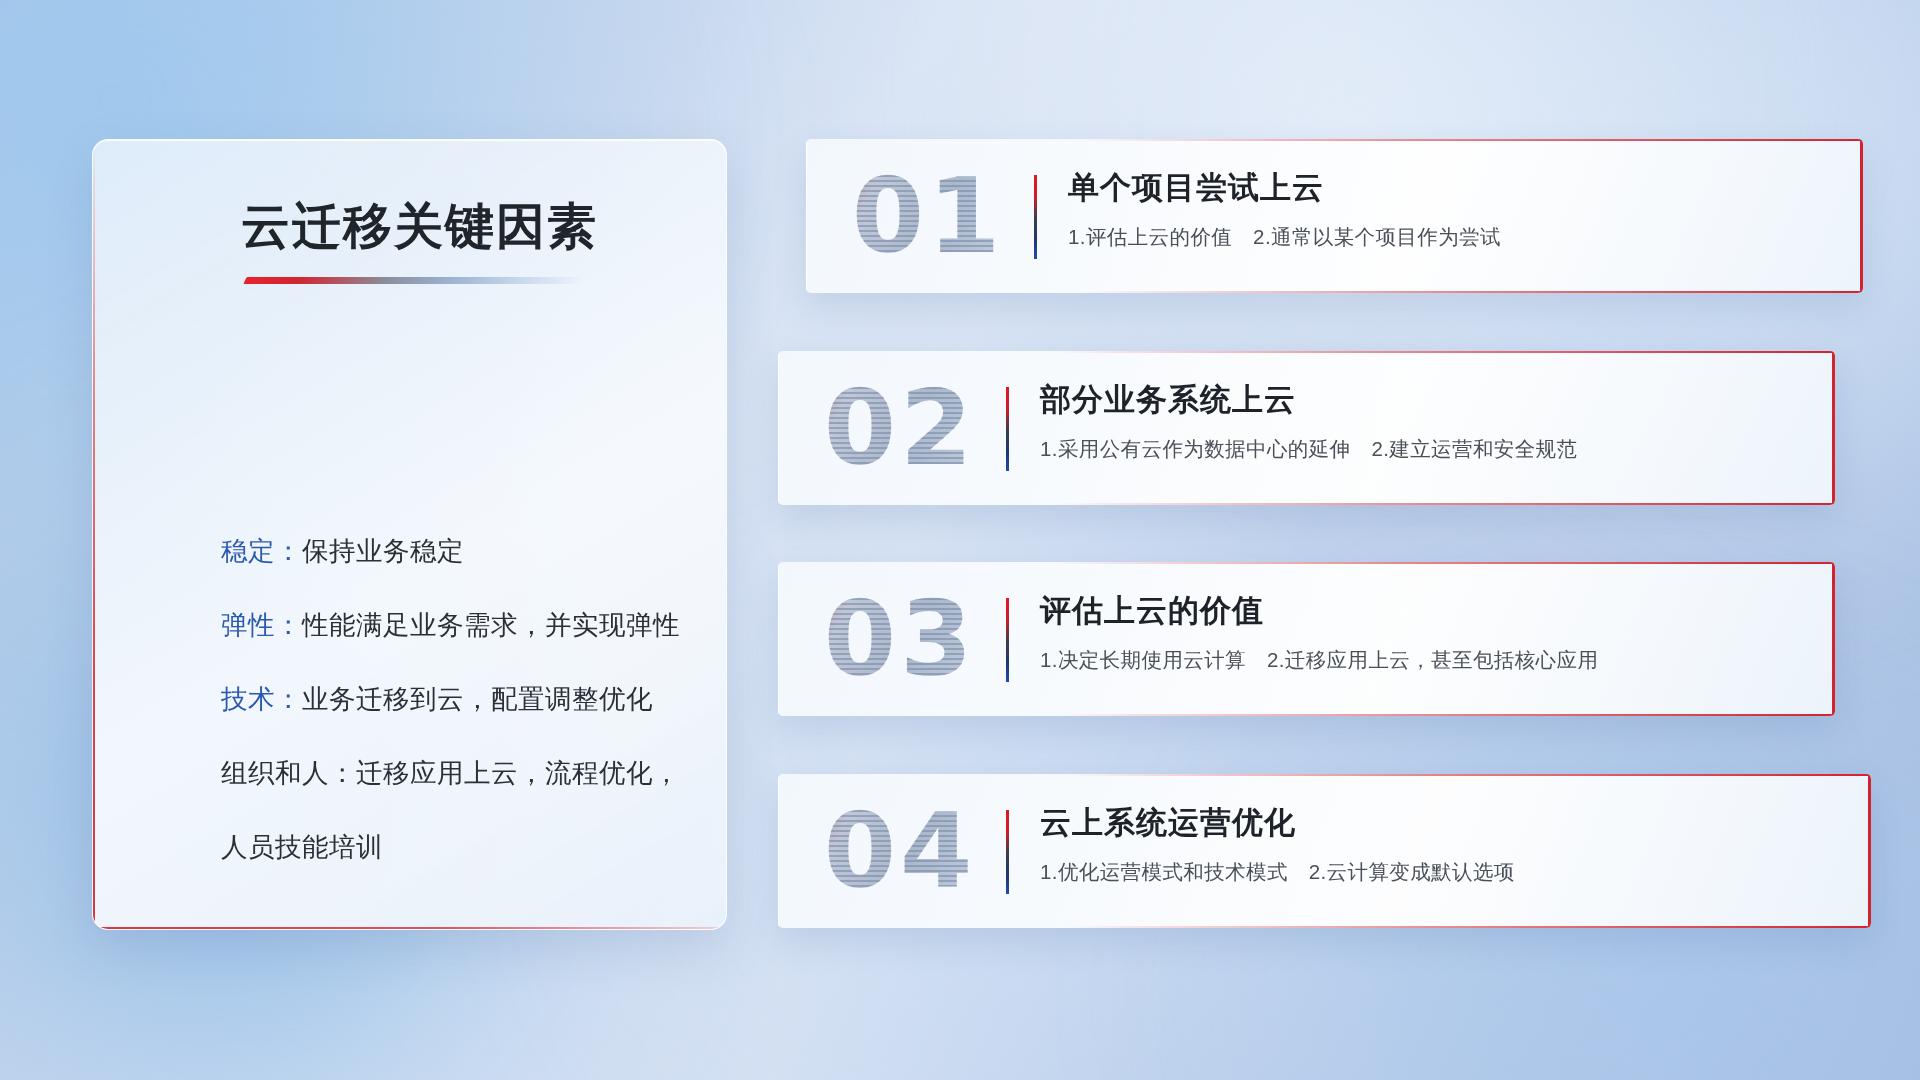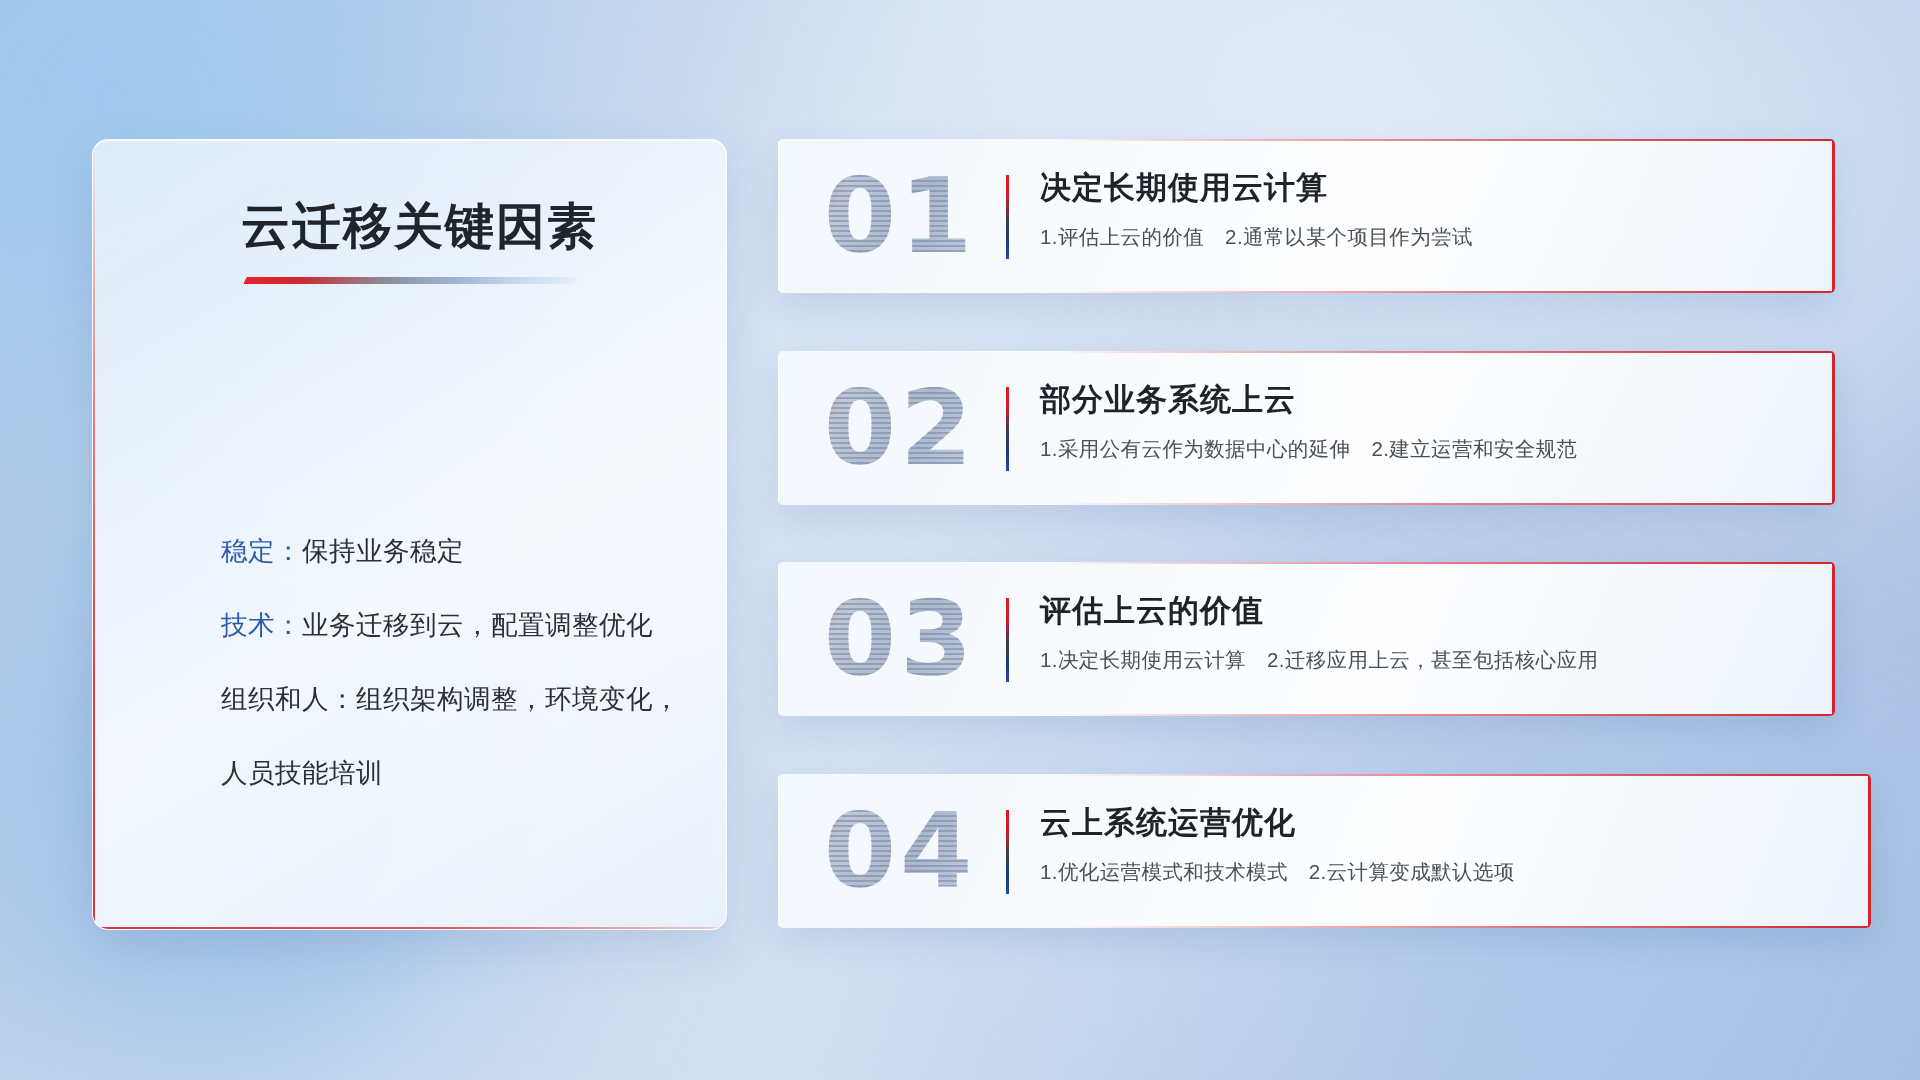--- a/index.html
+++ b/index.html
@@ -152,37 +152,38 @@
   <div class="bg-blob blob-5"></div>
   <div class="bg-blob blob-6"></div>
   <div class="bg-sheen"></div>
 </div>
 
 <div id="left-card">
   <div id="panel-title">云迁移关键因素</div>
   <div id="title-rule"></div>
   <div id="factor-list">
       <div class="factor"><span class="k">稳定：</span><span class="v">保持业务稳定</span></div>
+      <div class="factor"><span class="k">弹性：</span><span class="v">性能满足业务需求，并实现弹性</span></div>
       <div class="factor"><span class="k">技术：</span><span class="v">业务迁移到云，配置调整优化</span></div>
-      <div class="factor"><span class="k plain">组织和人：</span><span class="v">组织架构调整，环境变化，</span></div>
+      <div class="factor"><span class="k plain">组织和人：</span><span class="v">迁移应用上云，流程优化，</span></div>
       <div class="factor"><span class="k plain"></span><span class="v">人员技能培训</span></div>
     </div>
   <div id="left-card-bottomline"></div>
 </div>
 
 <div id="steps">
-    <div class="step" style="top: 139px;">
+    <div class="step" style="top: 139px; margin-left: 28px;">
       <div class="step-edge-l"></div>
       <div class="step-edge-t"></div>
       <div class="step-edge-b"></div>
       <div class="step-edge-r"></div>
       <div class="step-num-ghost">01</div>
       <div class="step-num">01</div>
       <div class="step-bar"></div>
-      <div class="step-title">决定长期使用云计算</div>
+      <div class="step-title">单个项目尝试上云</div>
       <div class="step-sub">1.评估上云的价值　2.通常以某个项目作为尝试</div>
     </div>
     <div class="step" style="top: 351px;">
       <div class="step-edge-l"></div>
       <div class="step-edge-t"></div>
       <div class="step-edge-b"></div>
       <div class="step-edge-r"></div>
       <div class="step-num-ghost">02</div>
       <div class="step-num">02</div>
       <div class="step-bar"></div>

